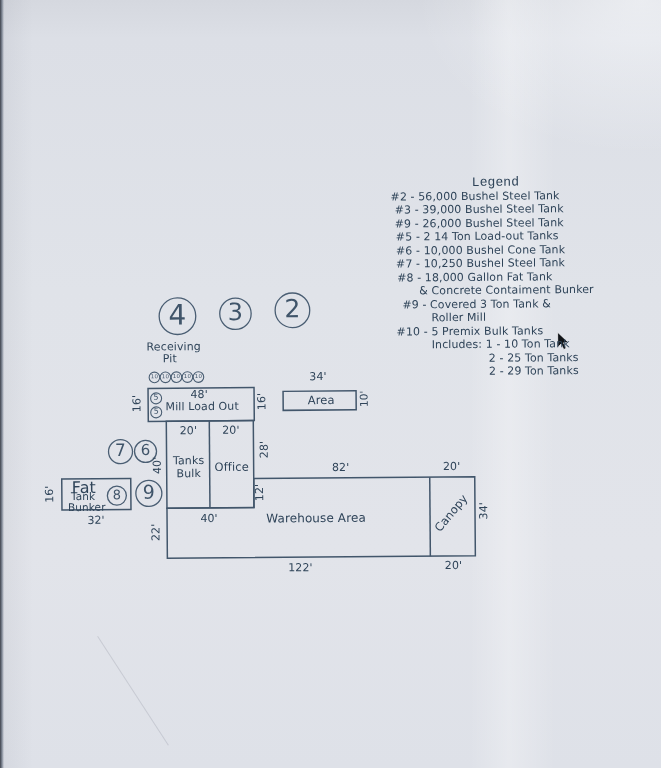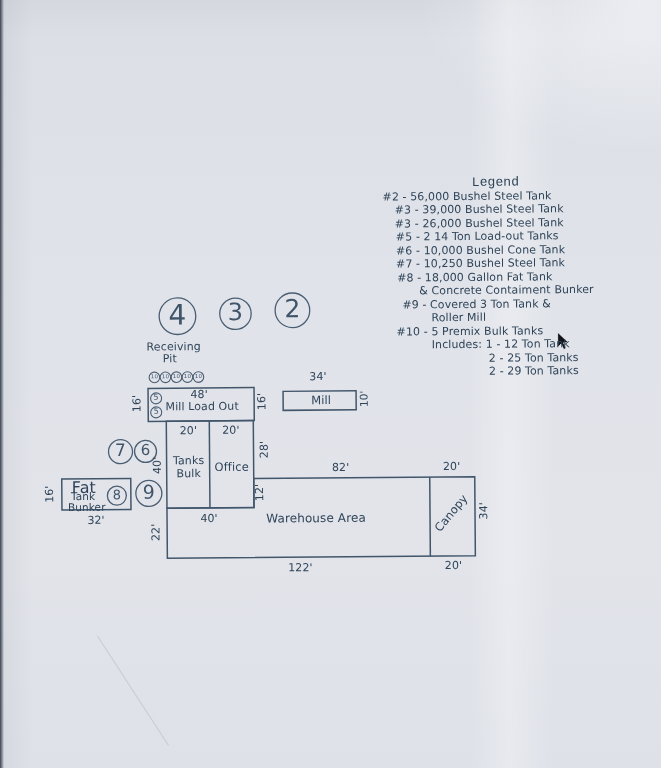--- a/index.html
+++ b/index.html
@@ -70,32 +70,32 @@
 
         <circle cx="156" cy="397" r="5.5"></circle>
         <circle cx="156" cy="411" r="5.5"></circle>
       </g>
     </g>
 
     <path d="M558,334 l0,15.2 l3.4,-3.4 l2.6,5.6 l2.5,-1.2 l-2.6,-5.5 l4.8,-0.4 Z" fill="#111418" stroke="#f2f3f5" stroke-width="0.8"></path>
   </svg>
 
   <div class="lbl cx legend-title" style="left:497px;top:177px">Legend</div>
-  <div class="lbl" style="left:384px;top:191.5px">#2 - 56,000 Bushel Steel Tank</div>
+  <div class="lbl" style="left:392px;top:191.5px">#2 - 56,000 Bushel Steel Tank</div>
   <div class="lbl" style="left:396px;top:205px">#3 - 39,000 Bushel Steel Tank</div>
-  <div class="lbl" style="left:396px;top:218.5px">#3 - 26,000 Bushel Steel Tank</div>
+  <div class="lbl" style="left:396px;top:218.5px">#9 - 26,000 Bushel Steel Tank</div>
   <div class="lbl" style="left:397px;top:232px">#5 - 2 14 Ton Load-out Tanks</div>
   <div class="lbl" style="left:397px;top:245.5px">#6 - 10,000 Bushel Cone Tank</div>
   <div class="lbl" style="left:397px;top:259px">#7 - 10,250 Bushel Steel Tank</div>
   <div class="lbl" style="left:398px;top:272.5px">#8 - 18,000 Gallon Fat Tank</div>
   <div class="lbl" style="left:420px;top:286px">&amp; Concrete Contaiment Bunker</div>
   <div class="lbl" style="left:403px;top:299.5px">#9 - Covered 3 Ton Tank &amp;</div>
   <div class="lbl" style="left:432px;top:313px">Roller Mill</div>
   <div class="lbl" style="left:397px;top:326.5px">#10 - 5 Premix Bulk Tanks</div>
-  <div class="lbl" style="left:432px;top:340px">Includes: 1 - 12 Ton Tank</div>
+  <div class="lbl" style="left:432px;top:340px">Includes: 1 - 10 Ton Tank</div>
   <div class="lbl" style="left:489px;top:353.5px">2 - 25 Ton Tanks</div>
   <div class="lbl" style="left:489px;top:367px">2 - 29 Ton Tanks</div>
 
   <div class="lbl num" style="left:178px;top:315px;font-size:28px">4</div>
   <div class="lbl num" style="left:236px;top:313px;font-size:24px">3</div>
   <div class="lbl num" style="left:293px;top:310px;font-size:25px">2</div>
   <div class="lbl cx" style="left:174px;top:340px">Receiving</div>
   <div class="lbl cx" style="left:170px;top:351.5px">Pit</div>
 
   <div class="lbl num" style="left:154.5px;top:376px;font-size:5.5px">10</div>
@@ -105,21 +105,21 @@
   <div class="lbl num" style="left:198.5px;top:376px;font-size:5.5px">10</div>
 
   <div class="lbl cx" style="left:199px;top:388px">48'</div>
   <div class="lbl cx" style="left:202px;top:399.5px">Mill Load Out</div>
   <div class="lbl num" style="left:156px;top:397px;font-size:8px">5</div>
   <div class="lbl num" style="left:156px;top:411px;font-size:8px">5</div>
   <div class="lbl rot" style="left:137px;top:402px">16'</div>
   <div class="lbl rot" style="left:262px;top:401px">16'</div>
 
   <div class="lbl cx" style="left:318px;top:371px">34'</div>
-  <div class="lbl cx" style="left:321px;top:394px;font-size:11.5px">Mill</div>
+  <div class="lbl cx" style="left:321px;top:394px;font-size:11.5px">Area</div>
   <div class="lbl rot" style="left:364px;top:399px;font-size:10.5px">10'</div>
 
   <div class="lbl cx" style="left:188px;top:424px">20'</div>
   <div class="lbl cx" style="left:230.5px;top:423.5px">20'</div>
   <div class="lbl cx" style="left:188px;top:454px">Tanks</div>
   <div class="lbl cx" style="left:188px;top:466.5px">Bulk</div>
   <div class="lbl cx" style="left:231px;top:460px;font-size:11.5px">Office</div>
   <div class="lbl rot" style="left:157px;top:464px">40'</div>
   <div class="lbl rot" style="left:264px;top:449px">28'</div>
   <div class="lbl rot" style="left:259px;top:492px">12'</div>

